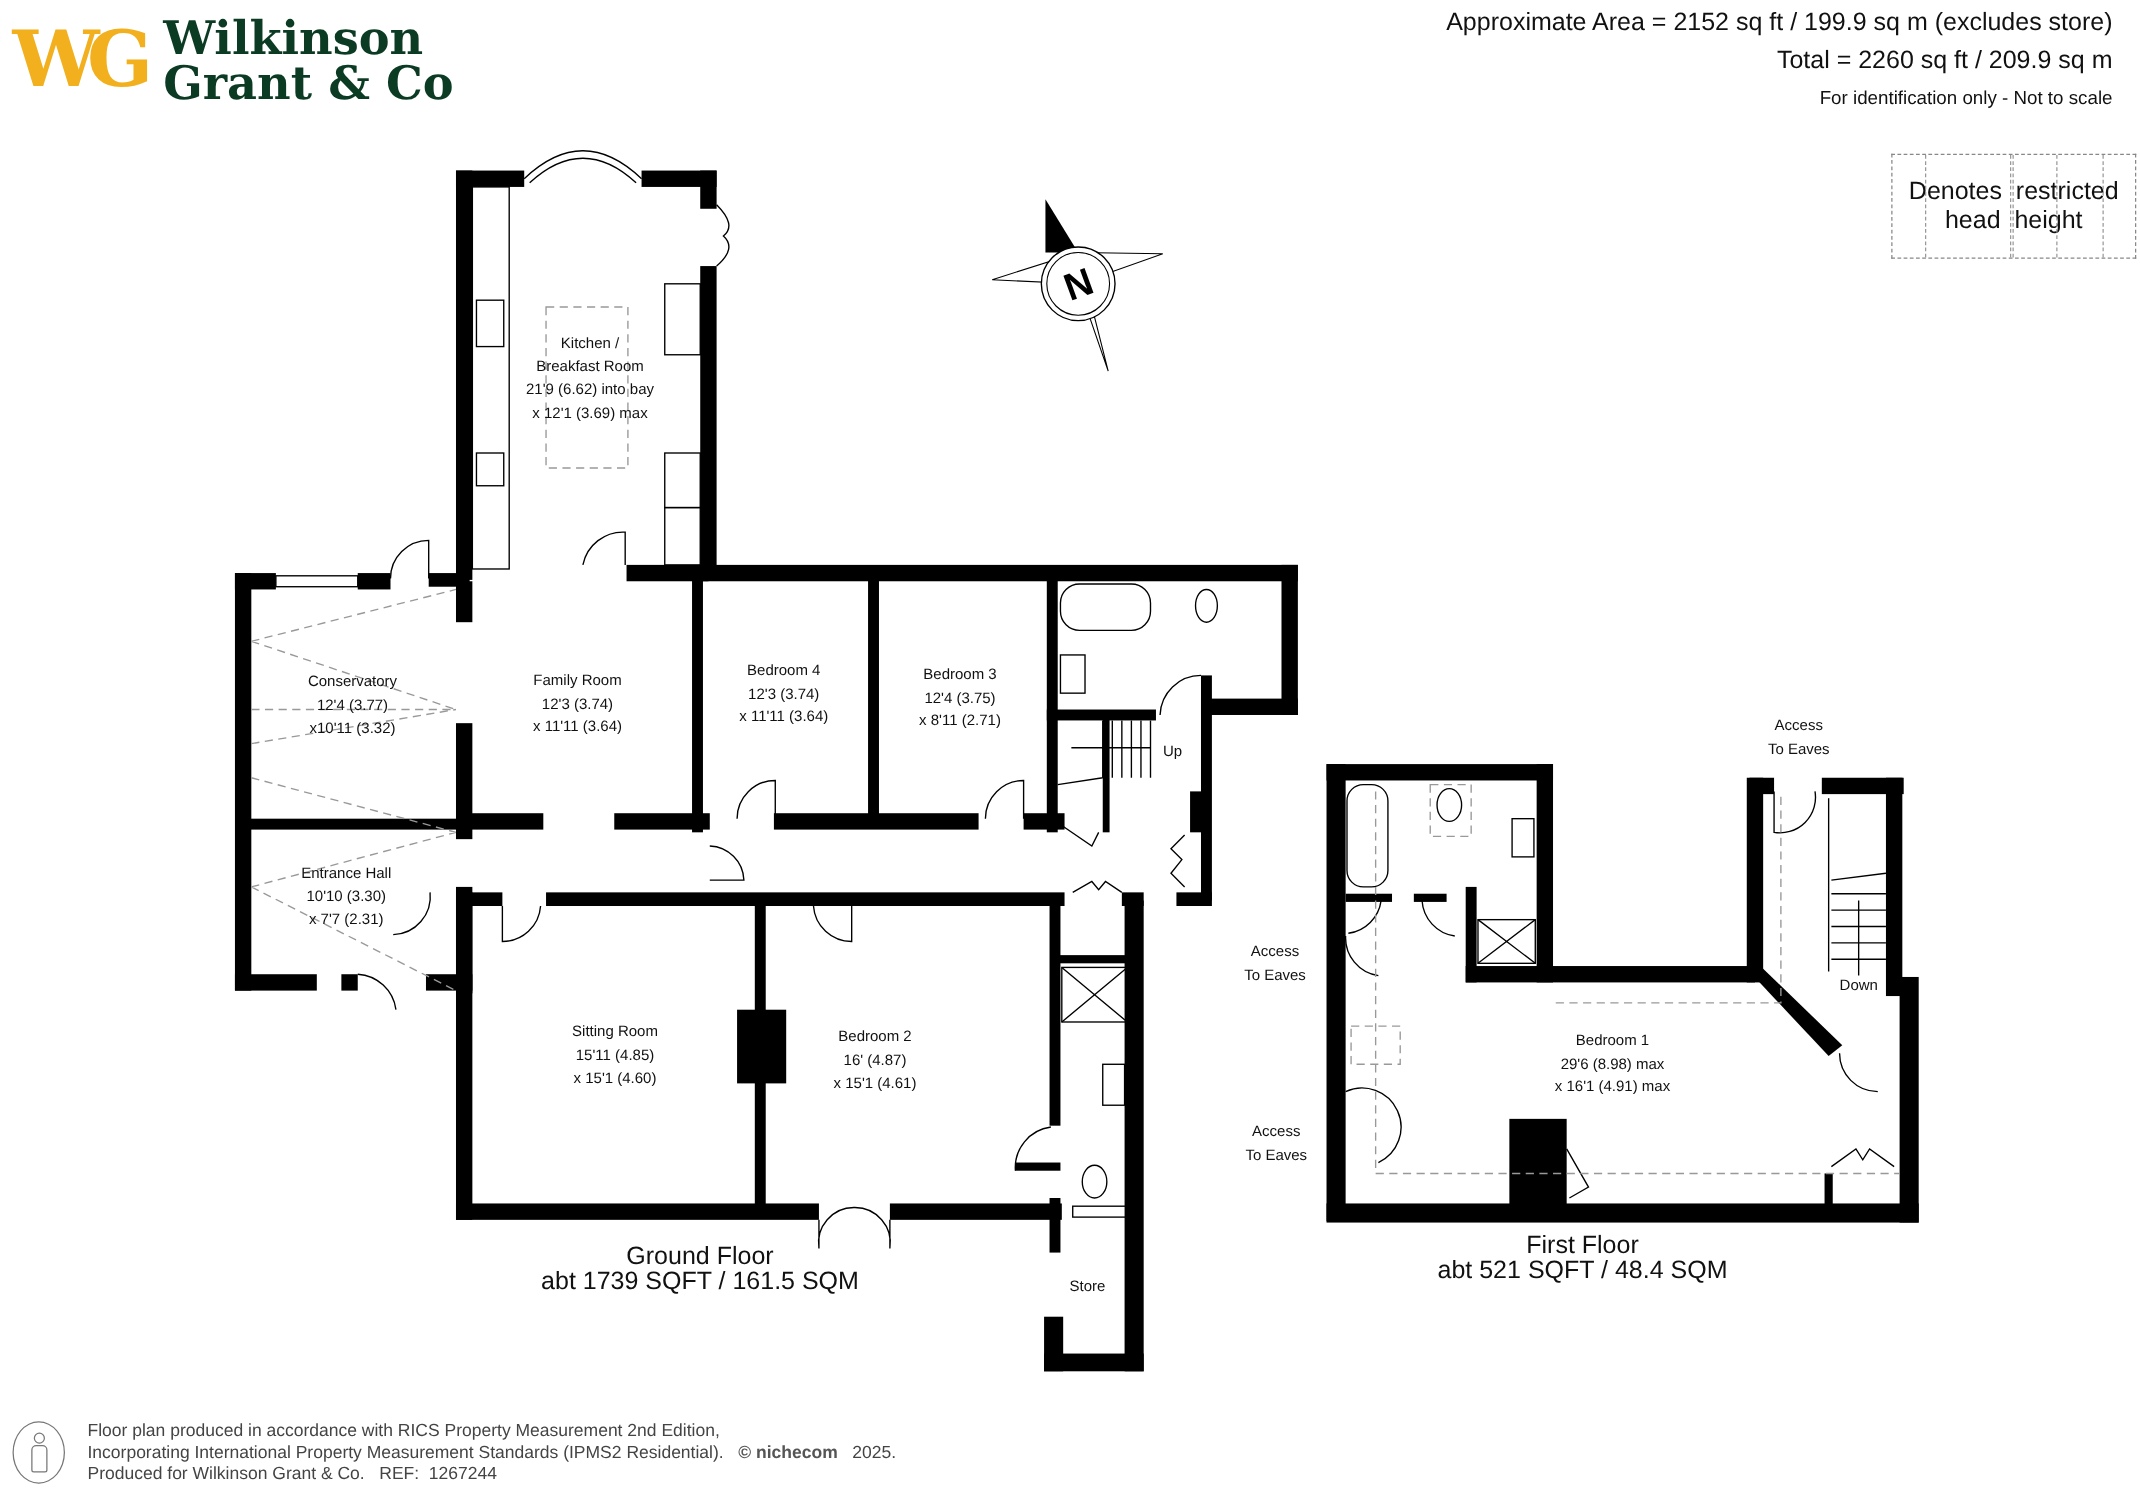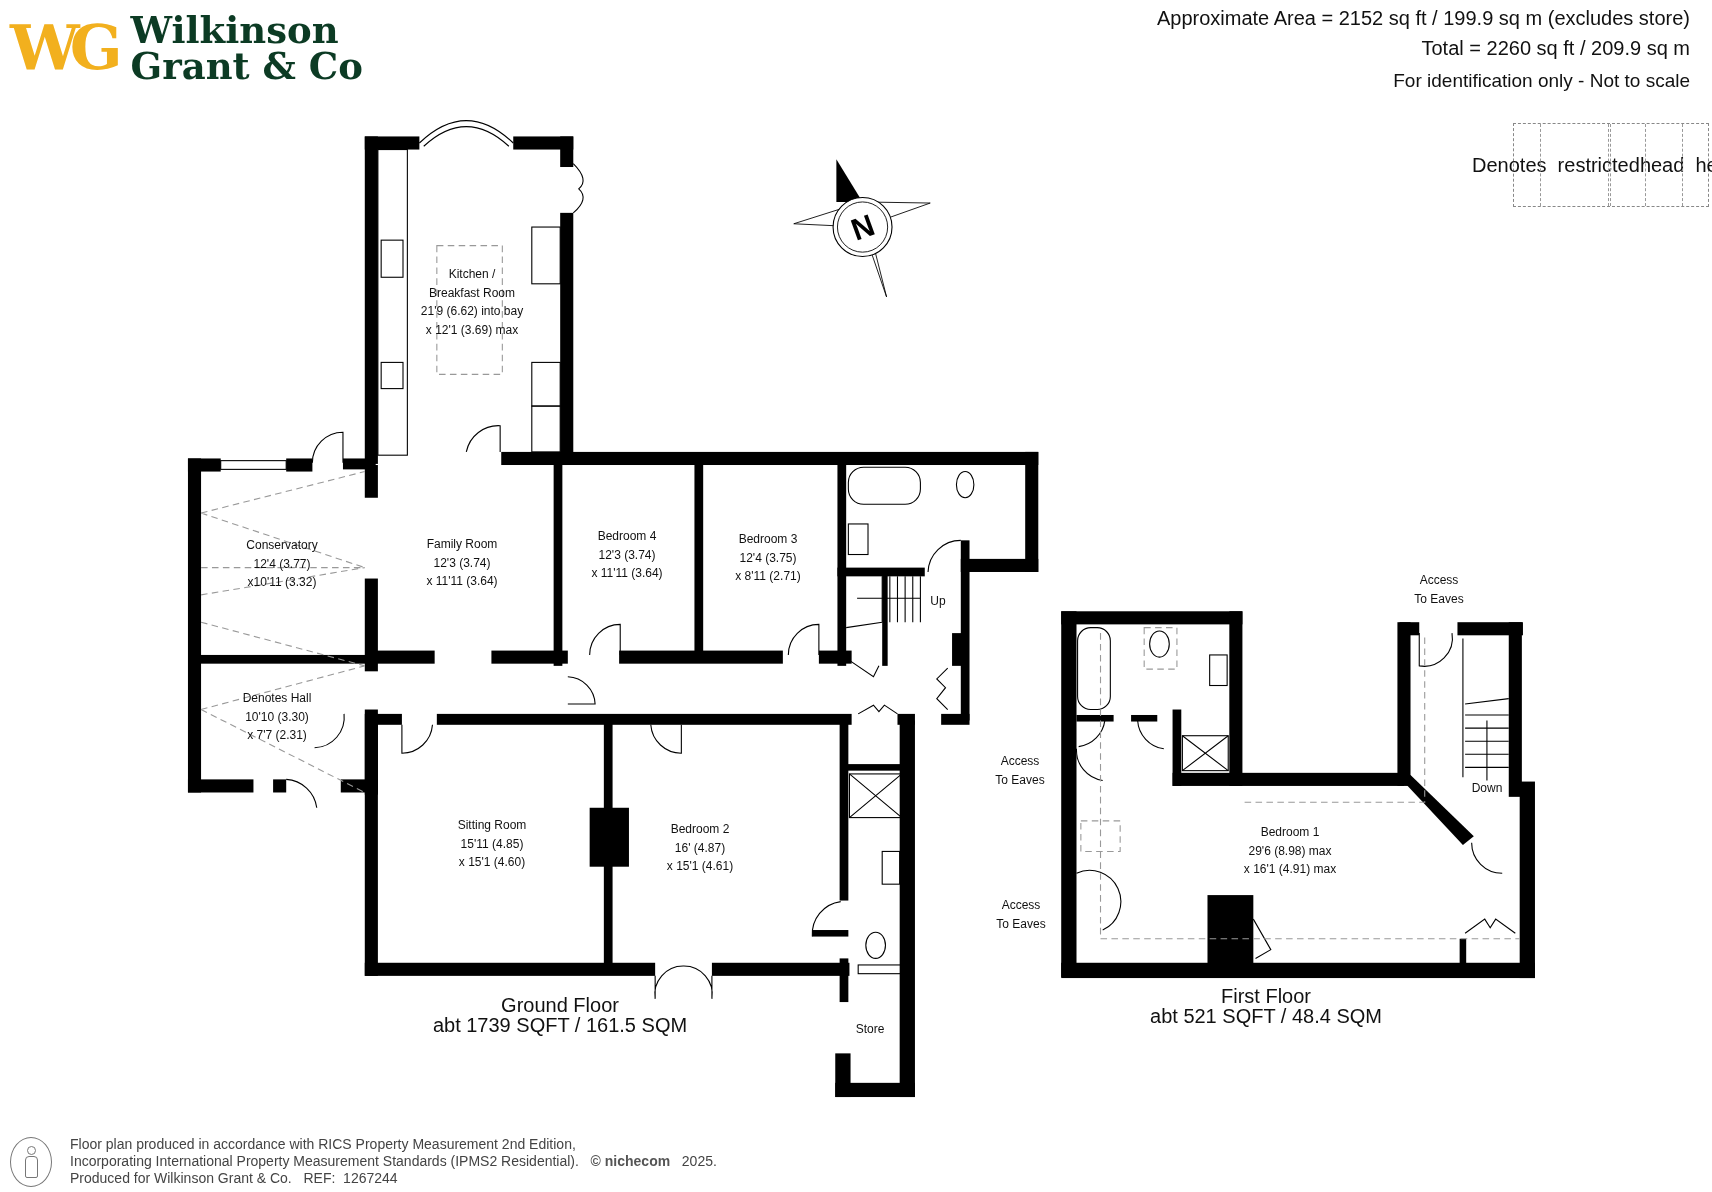--- a/index.html
+++ b/index.html
@@ -3,22 +3,22 @@
 <meta charset="utf-8">
 <style>
   html,body{margin:0;padding:0;background:#ffffff;}
   body{width:1712px;height:1192px;position:relative;overflow:hidden;font-family:"DejaVu Sans","Liberation Sans",sans-serif;color:#111;}
   .logo{position:absolute;left:10px;top:8px;height:80px;display:flex;align-items:center;}
   .logo .wg{font-family:"DejaVu Serif","Liberation Serif",serif;font-size:62px;font-weight:bold;color:#f2b01e;letter-spacing:-10px;line-height:80px;}
   .logo .name{margin-left:18px;font-family:"DejaVu Serif","Liberation Serif",serif;font-weight:bold;color:#0c3b24;font-size:37px;line-height:36px;}
   .areas{position:absolute;right:22px;top:6px;text-align:right;font-family:"Liberation Sans","DejaVu Sans",sans-serif;}
   .areas .l1,.areas .l2,.areas .l3{font-size:20px;line-height:24px;}
   .areas .l3{margin-top:6px;}
-  .areas .note{font-size:19px;margin-top:10px;}
-  .legend{position:absolute;left:1513px;top:123px;width:194px;height:82px;border:1px dashed #888;display:flex;flex-direction:row;align-items:center;justify-content:center;font-family:"Liberation Sans",sans-serif;font-size:20px;line-height:23px;text-align:center;}
+  .areas .note{font-size:15px;margin-top:10px;}
+  .legend{position:absolute;left:1513px;top:123px;width:194px;height:82px;border:1px dashed #888;display:flex;flex-direction:column;align-items:center;justify-content:center;font-family:"Liberation Sans",sans-serif;font-size:20px;line-height:23px;text-align:center;}
   .legend .vl{position:absolute;top:0;bottom:0;border-left:1px dashed #999;}
   svg.plan{position:absolute;left:0;top:0;}
   .lbl{position:absolute;font-family:"Liberation Sans","DejaVu Sans",sans-serif;font-size:12px;line-height:18.5px;text-align:center;transform:translateX(-50%);white-space:nowrap;}
   .lbl.big{font-size:20px;line-height:20px;}
   .footer{position:absolute;left:10px;top:1136px;display:flex;align-items:center;font-family:"Liberation Sans",sans-serif;font-size:14px;line-height:17px;color:#444;}
   .footer .ico{width:40px;height:48px;border:1px solid #777;border-radius:50%;margin-right:18px;position:relative;}
   .footer .ico .h{position:absolute;left:16px;top:8px;width:7px;height:7px;border:1px solid #777;border-radius:50%;}
   .footer .ico .b{position:absolute;left:14px;top:18px;width:11px;height:20px;border:1px solid #777;border-radius:4px 4px 2px 2px;}
   .brand{font-weight:bold;color:#555;}
 </style>
@@ -231,21 +231,21 @@
   <div>Bedroom 4</div>
   <div>12'3 (3.74)</div>
   <div>x 11'11 (3.64)</div>
 </div>
 <div class="lbl" style="left:768px;top:530px;">
   <div>Bedroom 3</div>
   <div>12'4 (3.75)</div>
   <div>x 8'11 (2.71)</div>
 </div>
 <div class="lbl" style="left:277px;top:689px;">
-  <div>Denotes Hall</div>
+  <div>Entrance Hall</div>
   <div>10'10 (3.30)</div>
   <div>x 7'7 (2.31)</div>
 </div>
 <div class="lbl" style="left:492px;top:816px;">
   <div>Sitting Room</div>
   <div>15'11 (4.85)</div>
   <div>x 15'1 (4.60)</div>
 </div>
 <div class="lbl" style="left:700px;top:820px;">
   <div>Bedroom 2</div>

